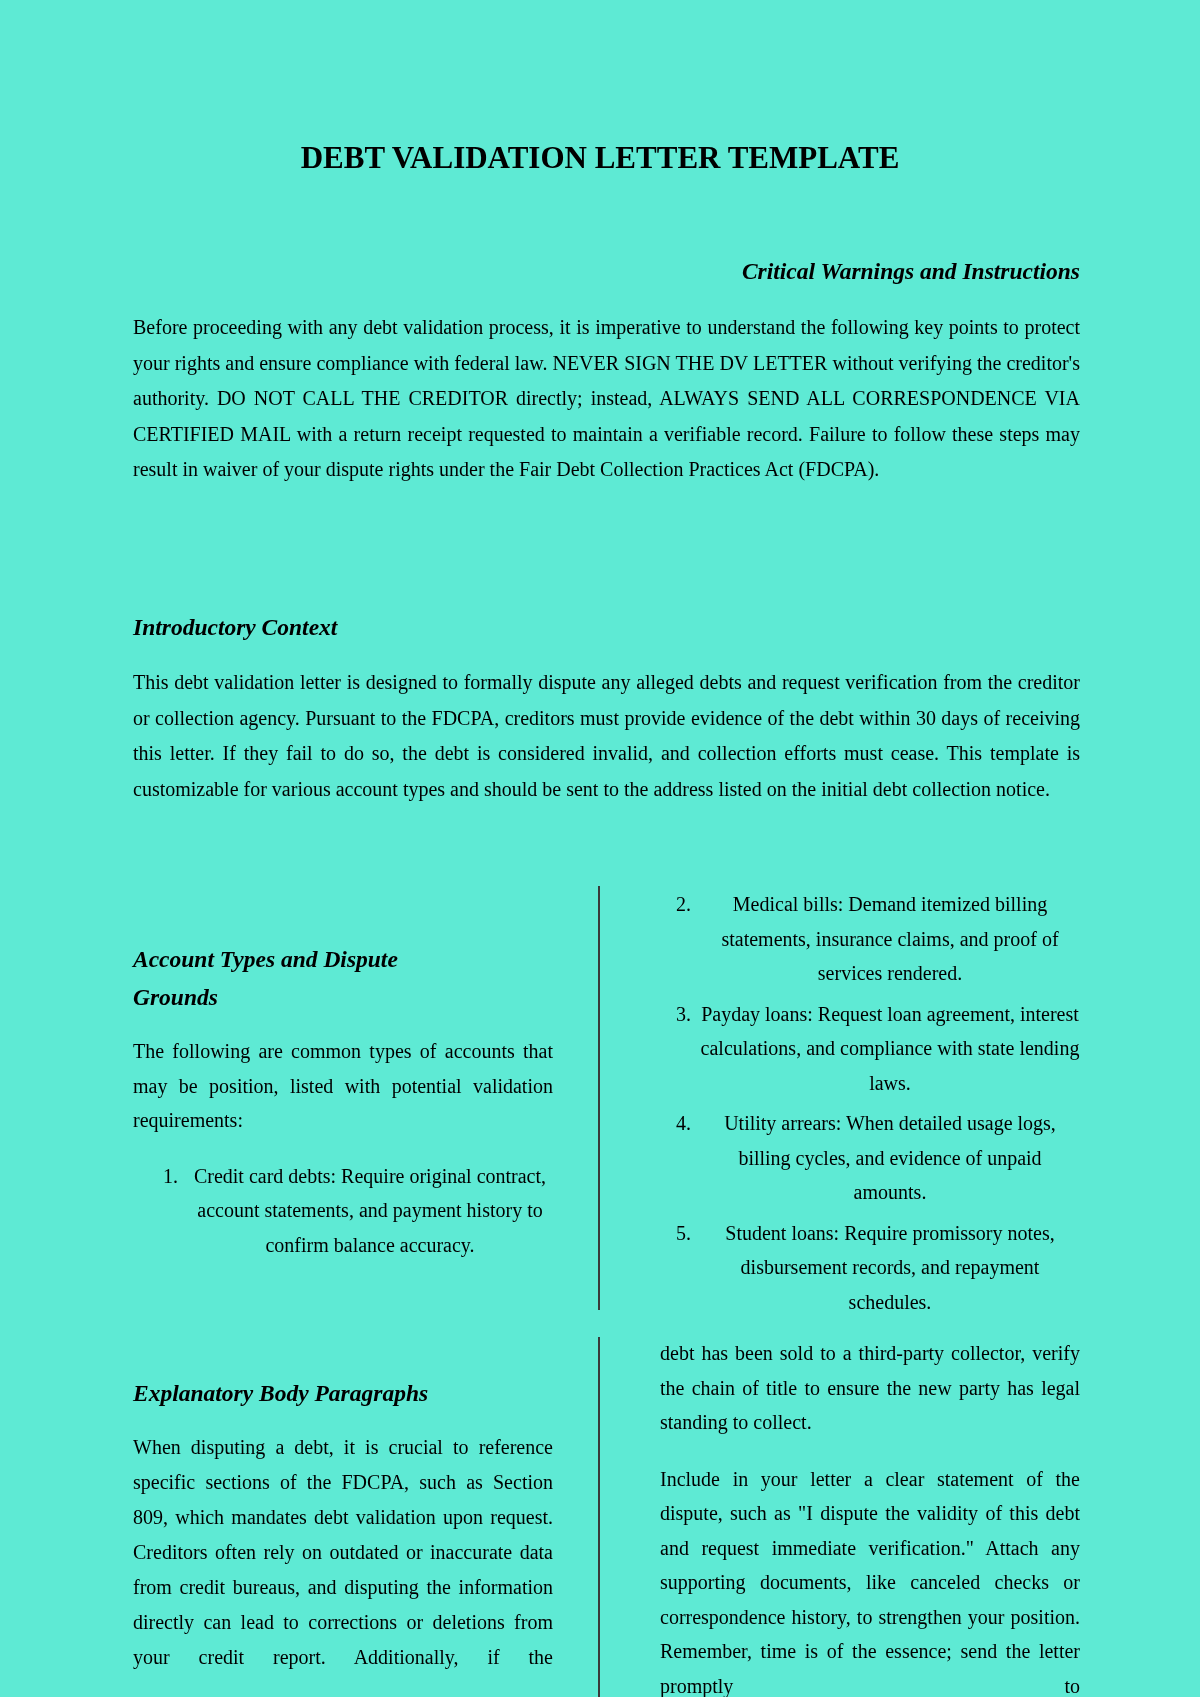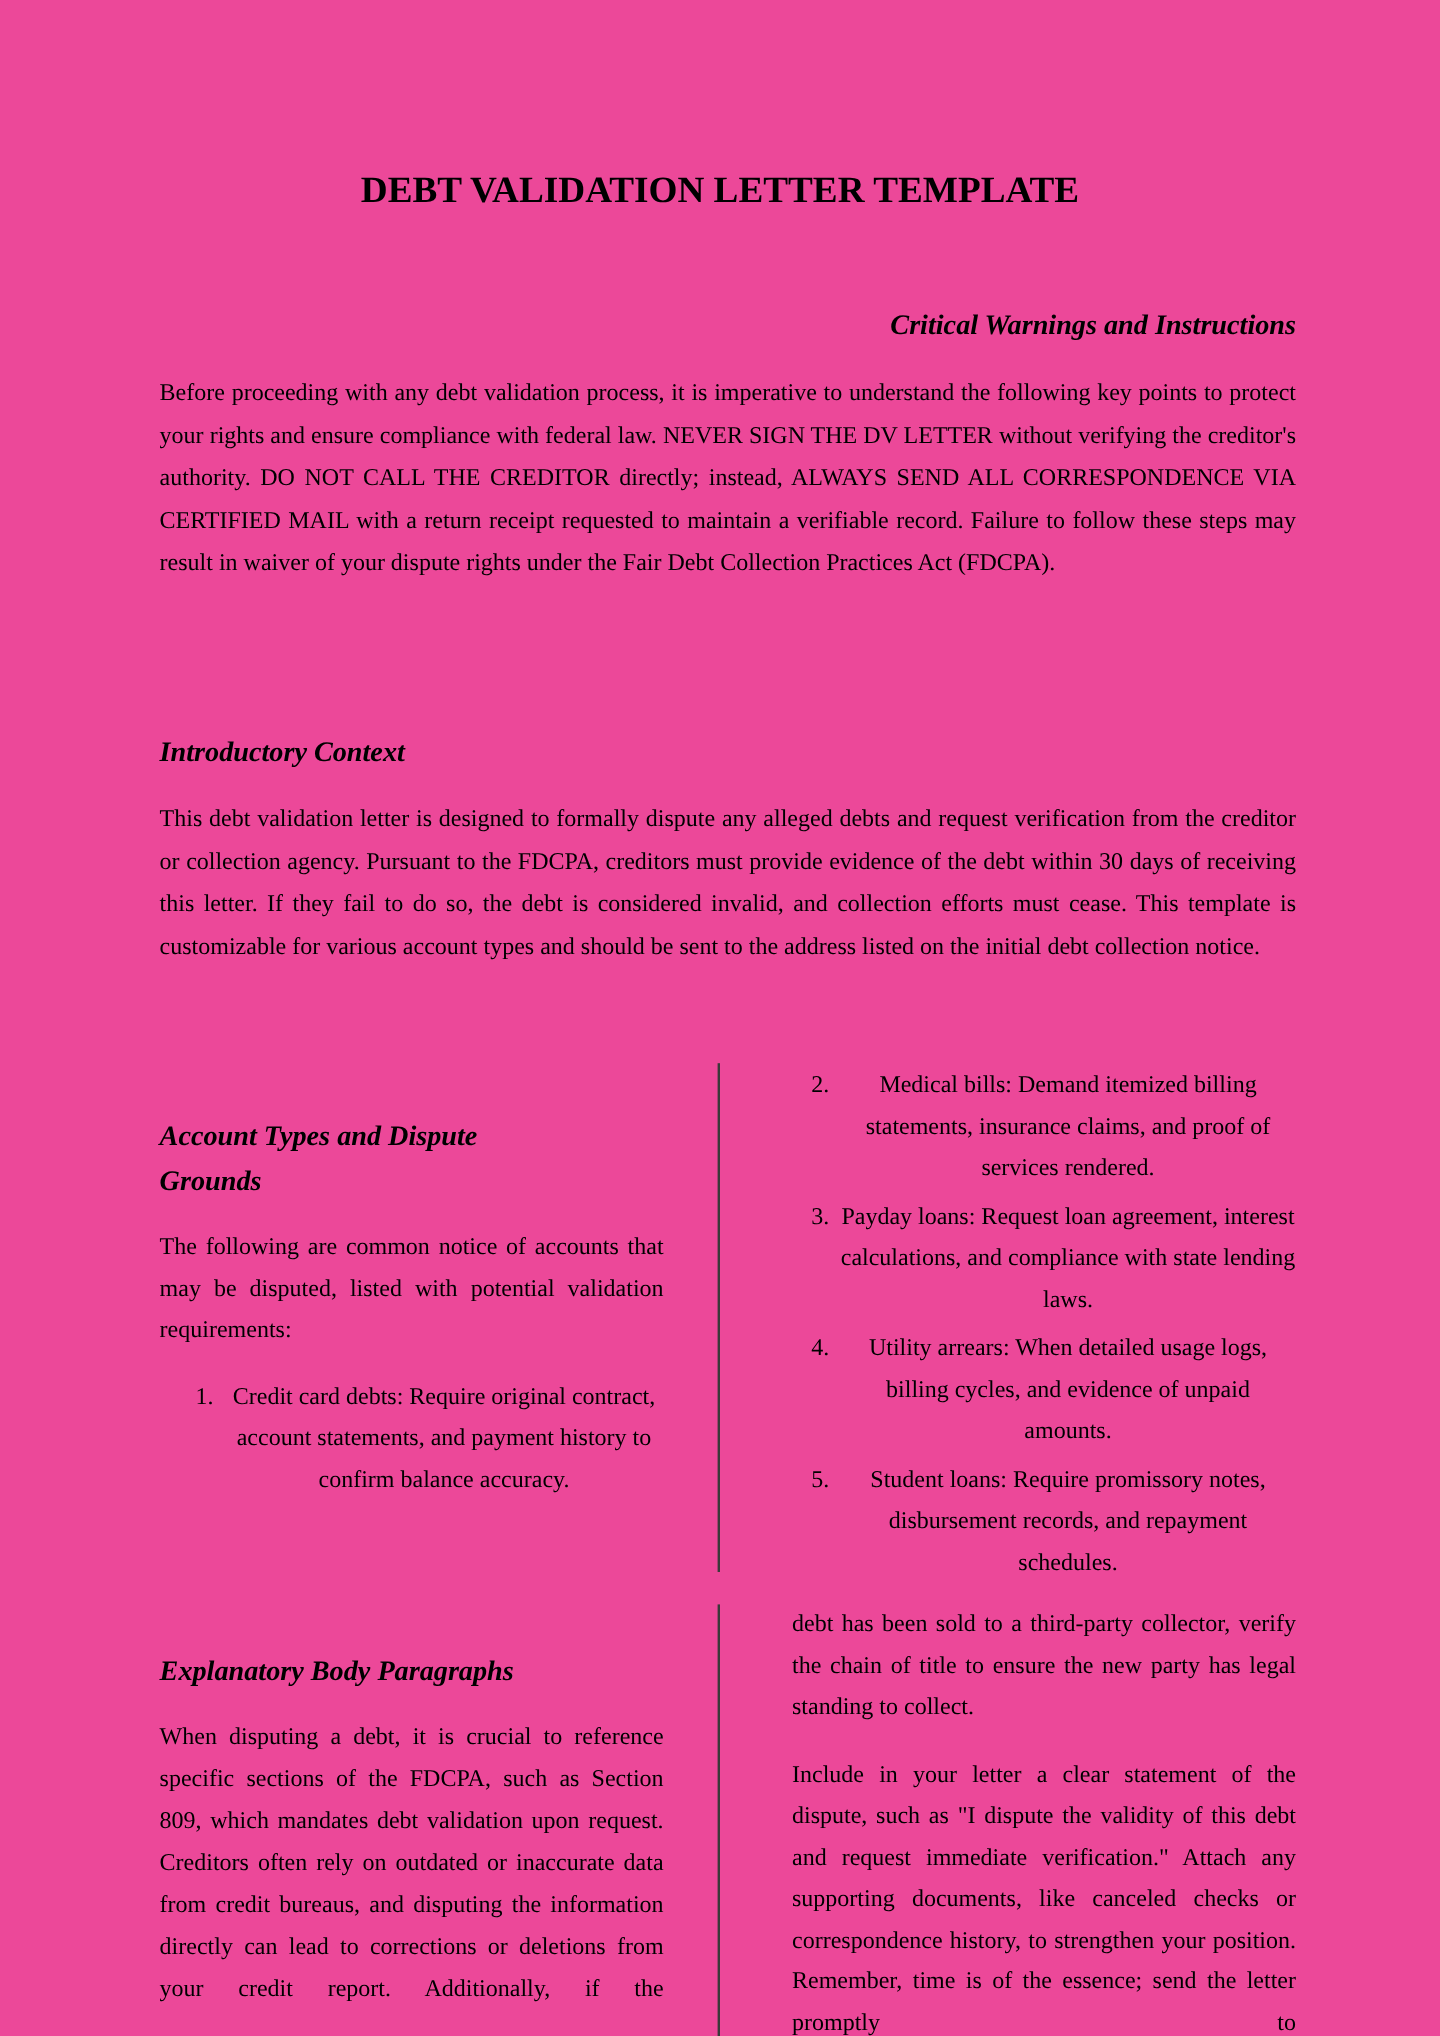--- a/index.html
+++ b/index.html
@@ -1,20 +1,20 @@
 <!DOCTYPE html>
 <html><head>
 <meta charset="utf-8">
 <style>
   html, body { margin: 0; padding: 0; background: #ffffff; }
   .page {
     position: relative;
     width: 1200px;
     height: 1697px;
-    background: #ec4899;
+    background: #5eead4;
     color: #000000;
     overflow: hidden;
     font-family: "Liberation Serif", "DejaVu Serif", serif;
   }
   .abs { position: absolute; }
 
   .doc-title {
     left: 0; top: 138px; width: 1200px;
     text-align: center;
     font-size: 31px;
@@ -44,21 +44,21 @@
   .para b { font-weight: normal; }
 
   
   .col { width: 420px; font-size: 20px; }
   .colA-left  { left: 133px; top: 928px; }
   .colA-right { left: 660px; top: 887px; }
   .colB-left  { left: 133px; top: 1374px; }
   .colB-right { left: 660px; top: 1336px; }
 
   .col h2.sec-heading { margin: 0 0 18px 0; }
-  .colA-left h2.sec-heading { max-width: 352px; }
+  .colA-left h2.sec-heading { max-width: 352px; margin-top: 12px; }
 
   .col .cpara {
     font-size: 20px;
     line-height: 34.5px;
     text-align: justify;
     margin: 0;
   }
   .colB-left .cpara { line-height: 35px; margin-top: 0; }
   .flow-cut { text-align-last: justify; }
   .cpara + .cpara { margin-top: 22px; }
@@ -101,21 +101,21 @@
   <p class="abs para p-cw"><span>Before proceeding with any debt validation process, it is imperative to understand the following key points to protect your rights and ensure compliance with federal law. </span><b>NEVER SIGN THE DV LETTER</b><span> without verifying the creditor's authority. </span><b>DO NOT CALL THE CREDITOR</b><span> directly; instead, </span><b>ALWAYS SEND ALL CORRESPONDENCE VIA CERTIFIED MAIL</b><span> with a return receipt requested to maintain a verifiable record. Failure to follow these steps may result in waiver of your dispute rights under the Fair Debt Collection Practices Act (FDCPA).</span></p>
 
   <h2 class="abs sec-heading h-ic">Introductory Context</h2>
 
   <p class="abs para p-ic">This debt validation letter is designed to formally dispute any alleged debts and request verification from the creditor or collection agency. Pursuant to the FDCPA, creditors must provide evidence of the debt within 30 days of receiving this letter. If they fail to do so, the debt is considered invalid, and collection efforts must cease. This template is customizable for various account types and should be sent to the address listed on the initial debt collection notice.</p>
 
   <div class="abs divider divA"></div>
 
   <div class="abs col colA-left">
     <h2 class="sec-heading">Account Types and Dispute Grounds</h2>
-    <p class="cpara">The following are common notice of accounts that may be disputed, listed with potential validation requirements:</p>
+    <p class="cpara">The following are common types of accounts that may be position, listed with potential validation requirements:</p>
     <ol class="num-list">
       <li class="li">
         <span class="num">1.</span>
         <div class="li-text">Credit card debts: Require original contract, account statements, and payment history to confirm balance accuracy.</div>
       </li>
     </ol>
   </div>
 
   <div class="abs col colA-right">
     <ol class="num-list">

